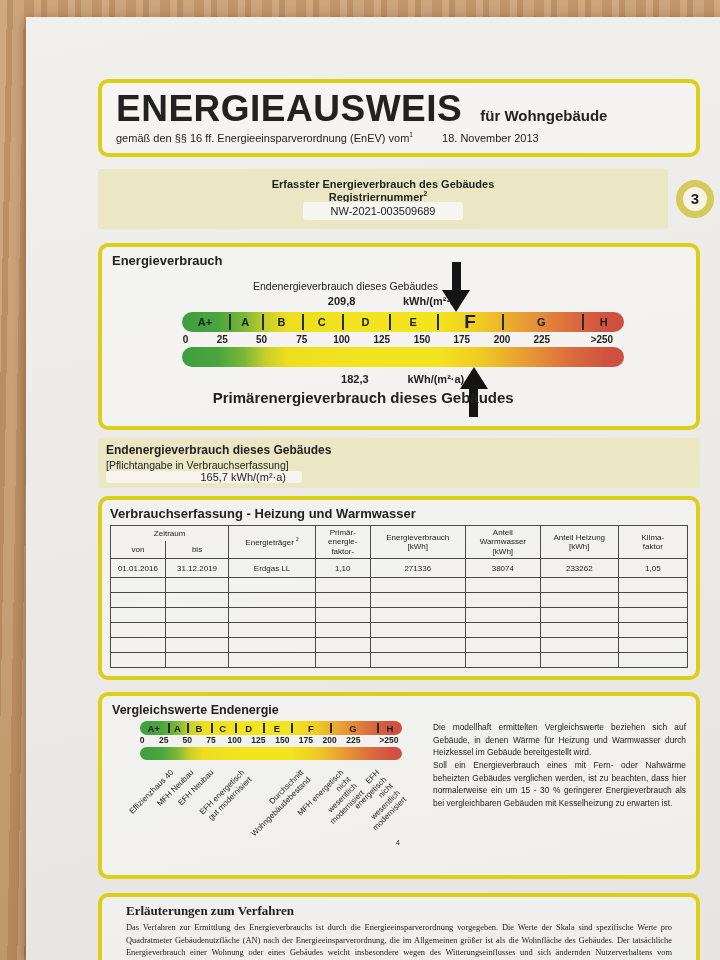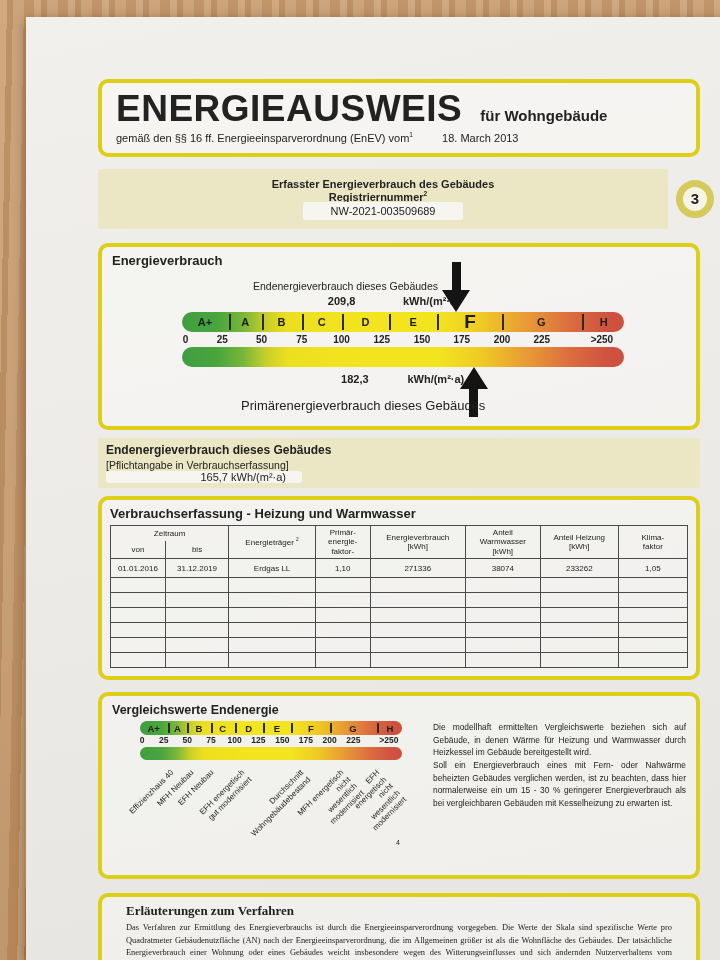--- a/index.html
+++ b/index.html
@@ -61,21 +61,21 @@
   i.divl{position:absolute;top:2px;bottom:2px;width:2px;background:#2a2a2a;}
   .arr{position:absolute;width:28px;transform:translateX(-50%);}
   .arr .stem{width:9px;height:28px;background:#141414;margin:0 auto;}
   .arr .headd{width:0;height:0;border-left:14px solid transparent;border-right:14px solid transparent;border-top:22px solid #141414;}
   .arr .headu{width:0;height:0;border-left:14px solid transparent;border-right:14px solid transparent;border-bottom:22px solid #141414;}
   .arr.down{top:-18px;}
   .arr.up{top:87px;}
   .ev-botvalue{position:absolute;top:93px;width:100%;font-size:11px;font-weight:bold;}
   .ev-botvalue .v{position:absolute;left:36%;}
   .ev-botvalue .u{position:absolute;left:51%;}
-  .ev-botlabel{position:absolute;top:118px;left:41%;transform:translateX(-50%);font-size:13px;font-weight:normal;white-space:nowrap;}
+  .ev-botlabel{position:absolute;top:109px;left:41%;transform:translateX(-50%);font-size:15px;font-weight:bold;white-space:nowrap;}
 
   
   .fe-band{margin-top:8px;display:flex;align-items:stretch;padding:5px 8px;}
   .fe-left{flex:1;}
   .fe-title{font-weight:bold;font-size:12px;}
   .fe-note{font-size:10.5px;margin-top:2px;}
   .fe-value{width:180px;display:flex;align-items:center;justify-content:flex-end;padding-right:16px;font-size:11px;}
 
   
   .table-box{margin-top:8px;padding:6px 8px 8px;}
@@ -122,21 +122,21 @@
 <div class="paper">
   <div class="content">
 
     <div class="box header-box">
       <div class="title-row">
         <span class="main-title">ENERGIEAUSWEIS</span>
         <span class="sub-title">für Wohngebäude</span>
       </div>
       <div class="law-line">
         <span>gemäß den §§ 16 ff. Energieeinsparverordnung (EnEV) vom</span><sup>1</sup>
-        <span class="law-date">18. March 2013</span>
+        <span class="law-date">18. November 2013</span>
       </div>
     </div>
 
     <div class="reg-row">
       <div class="band reg-band">
         <span class="reg-caption">Erfasster Energieverbrauch des Gebäudes</span>
         <span class="reg-label"><span>Registriernummer</span><sup>2</sup></span>
         <span class="wbox reg-value">NW-2021-003509689</span>
       </div>
       <div class="page-badge">3</div>

